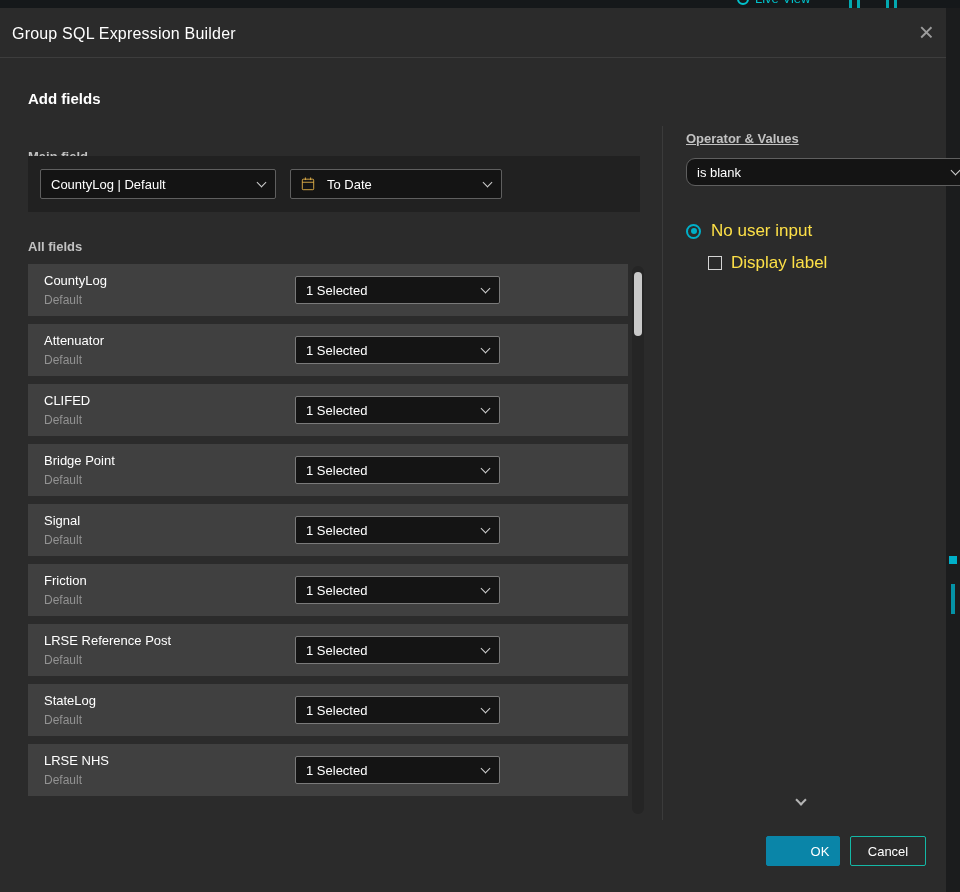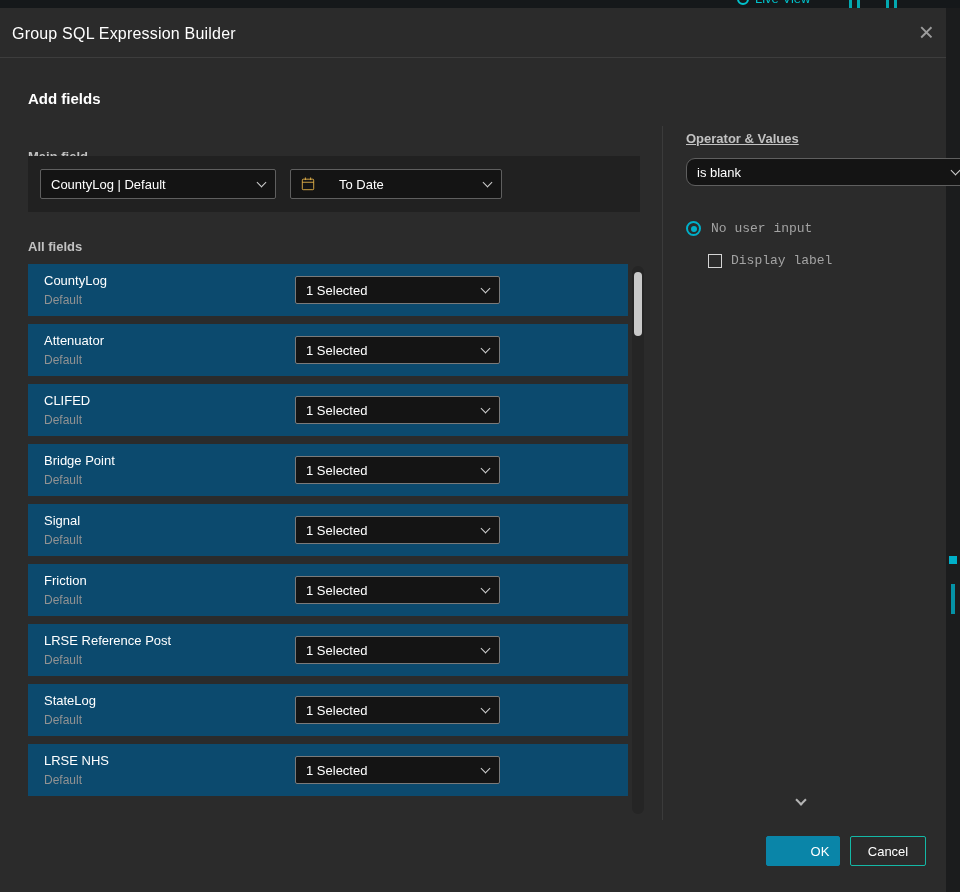--- a/index.html
+++ b/index.html
@@ -40,41 +40,41 @@
   .dd { position:relative; background:#141414; border:1px solid #5f5f5f; border-radius:2px;
         display:flex; align-items:center; padding:0 26px 0 10px; font-size:13px; color:#fff; cursor:pointer; }
   .dd .dd-text { white-space:nowrap; overflow:hidden; }
   .chev { width:7px; height:7px; border-right:1.5px solid #cfcfcf; border-bottom:1.5px solid #cfcfcf;
           display:inline-block; transform:rotate(45deg); }
   .dd .chev { position:absolute; right:10px; top:calc(50% - 5px); }
 
   
   .main-panel { position:absolute; left:28px; top:148px; width:612px; height:56px; background:#212121; }
   .dd-main1 { position:absolute; left:12px; top:13px; width:236px; height:30px; }
-  .dd-main2 { position:absolute; left:262px; top:13px; width:212px; height:30px; gap:24px; }
+  .dd-main2 { position:absolute; left:262px; top:13px; width:212px; height:30px; gap:12px; }
   .cal-icon { display:inline-flex; color:var(--calendar_icon,#e9b64a); flex:none; }
 
   
   .list { position:absolute; left:28px; top:256px; width:600px; }
-  .row { height:52px; background:#0c4a6e; margin-bottom:8px; position:relative; }
+  .row { height:52px; background:#404040; margin-bottom:8px; position:relative; }
   .row-name { position:absolute; left:16px; top:9px; font-size:13px; color:#fff; }
   .row-sub  { position:absolute; left:16px; top:29px; font-size:12px; color:#929292; }
   .dd-row { position:absolute; left:267px; top:12px; width:205px; height:28px; border-color:#7a7a7a; }
 
   .scrollbar { position:absolute; left:632px; top:258px; width:12px; height:548px; background:#252525; border-radius:6px; }
   .thumb { position:absolute; left:2px; top:6px; width:8px; height:64px; background:#c9c9c9; border-radius:4px; cursor:pointer; }
   .scroll-more { position:absolute; left:797px; top:788px; width:8px; height:8px;
                  border-right:2px solid #b5b5b5; border-bottom:2px solid #b5b5b5; transform:rotate(45deg); cursor:pointer; }
 
   
   .dd-op { position:absolute; left:686px; top:150px; width:284px; height:28px;border-radius:9px; }
   .radio-row { position:absolute; left:686px; top:213px; display:flex; align-items:center; gap:10px; cursor:pointer; }
   .radio { width:15px; height:15px; border-radius:50%; border:2px solid var(--accent,#00b0c9); position:relative; flex:none; }
   .radio::after { content:""; position:absolute; inset:2.5px; border-radius:50%; background:var(--accent,#00b0c9); }
-  .radio-label, .check-label { font-size:13px; color:#a3a3a3;font-family:Liberation Mono, monospace; }
+  .radio-label, .check-label { font-size:17px; color:#fde047; }
   .check-row { position:absolute; left:708px; top:245px; display:flex; align-items:center; gap:9px; cursor:pointer; }
   .checkbox { width:14px; height:14px; border:1px solid #d4d4d4; background:transparent; flex:none; }
 
   
   .btn { position:absolute; height:30px; font-size:13px; font-family:inherit; border-radius:2px; cursor:pointer; }
   .ok { left:766px; top:828px; width:74px; background:var(--ok_button,#0a85a8); color:#fff;
         border:1px solid var(--ok_button,#0a85a8);padding-left:40px; }
   .cancel { left:850px; top:828px; width:76px; background:transparent; color:#fff; border:1px solid #14b8a6; }
 </style>
 </head>

